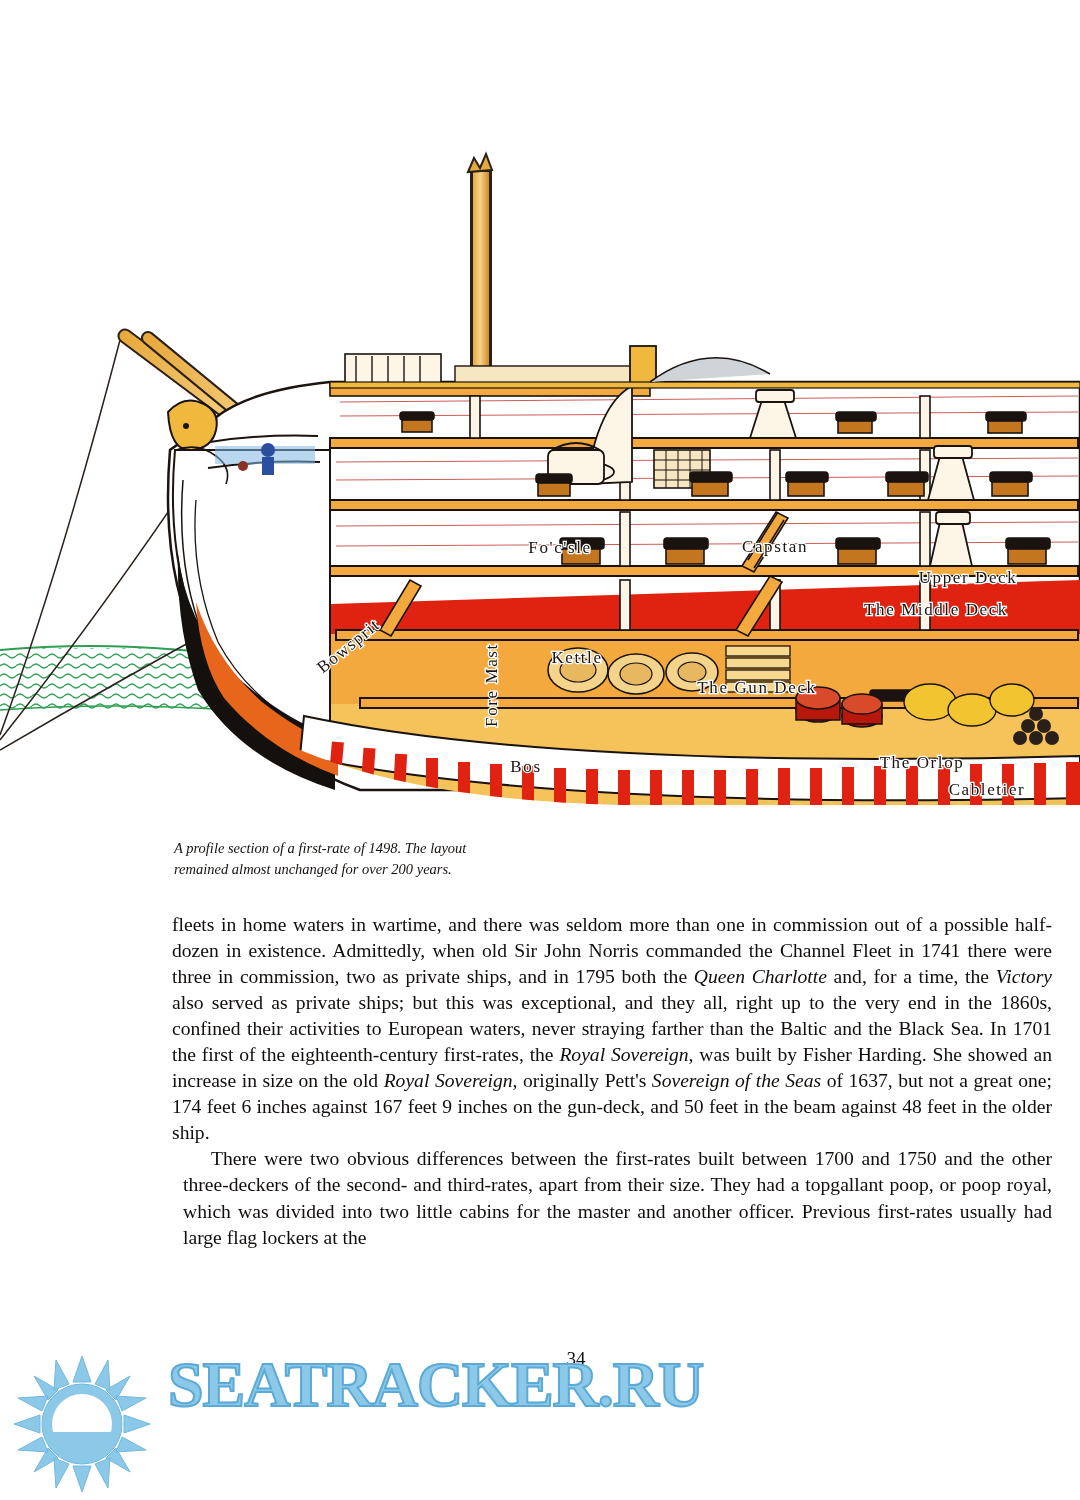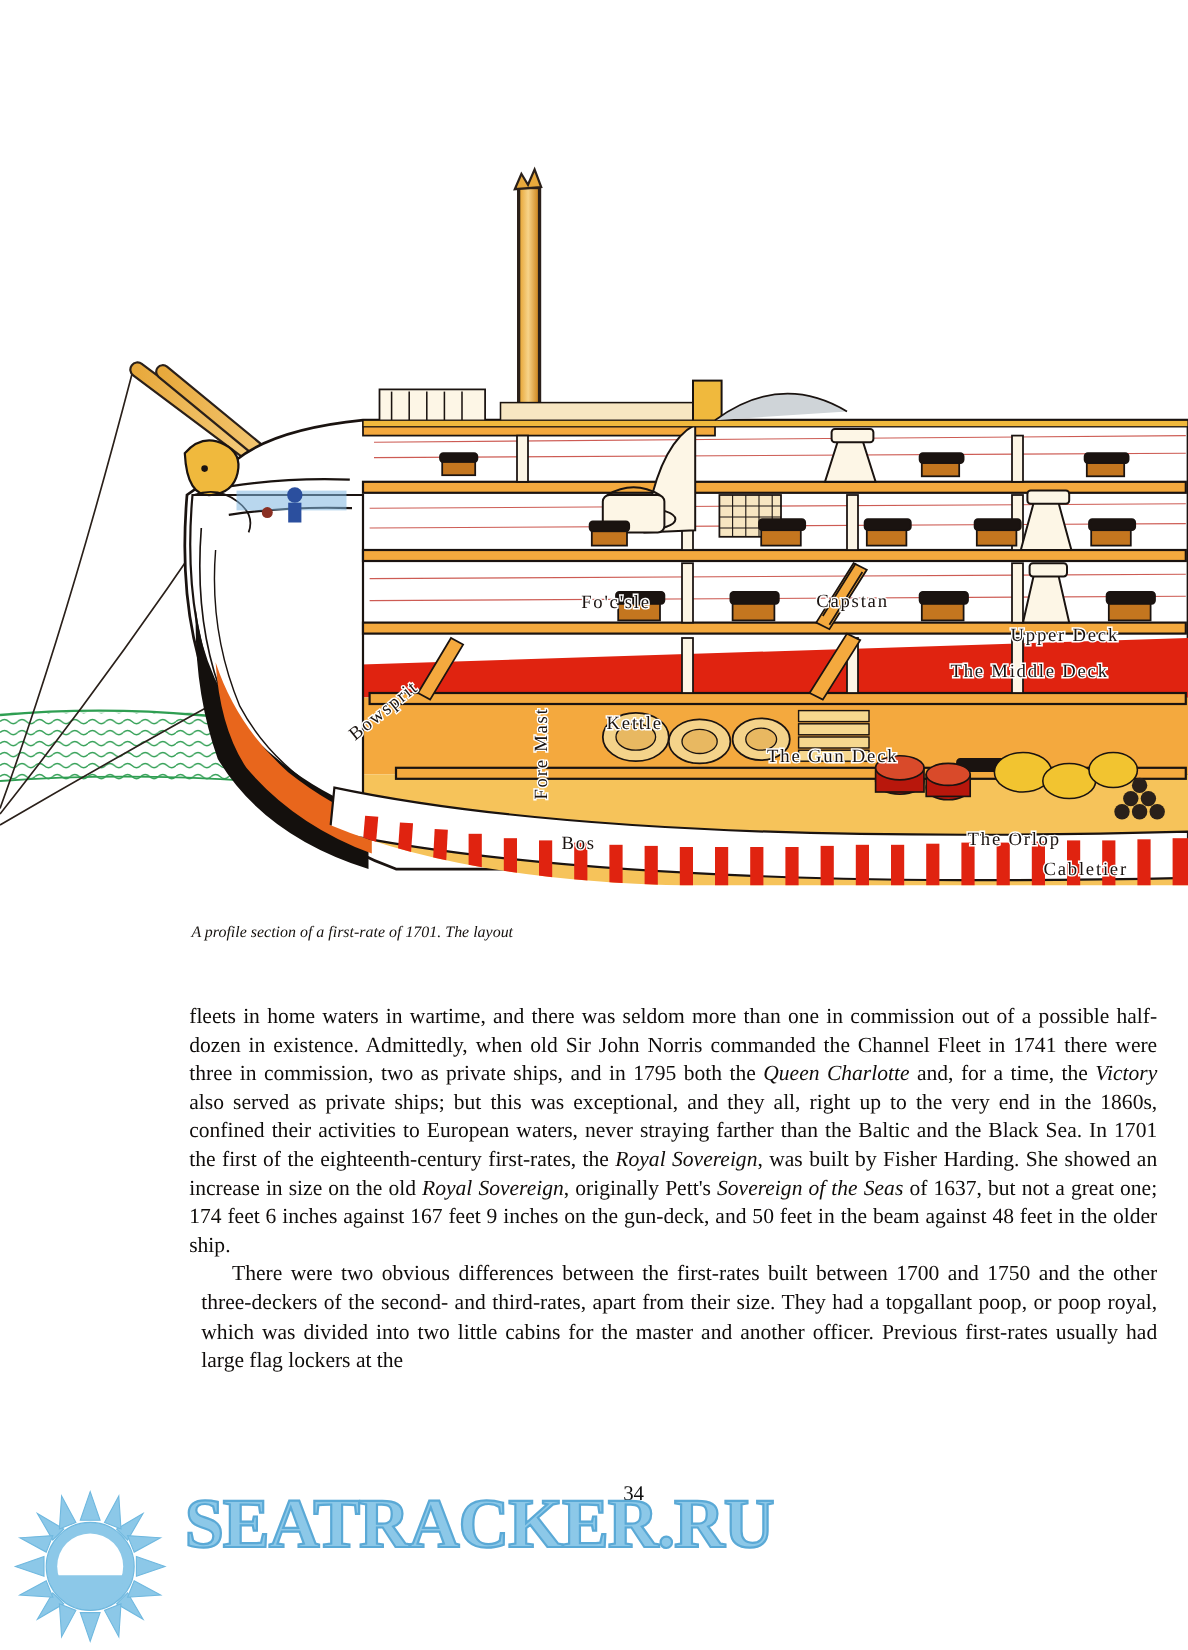--- a/index.html
+++ b/index.html
@@ -418,21 +418,22 @@
         <text x="922" y="618" font-size="17" text-anchor="middle" letter-spacing="1.6" fill="#1a1310" stroke="#ffffff" stroke-width="2.6" paint-order="stroke">The Orlop</text>
         <text x="987" y="645" font-size="17" text-anchor="middle" letter-spacing="1.6" fill="#1a1310" stroke="#ffffff" stroke-width="2.6" paint-order="stroke">Cabletier</text>
         <text x="852" y="686" font-size="17" text-anchor="middle" letter-spacing="1.6" fill="#1a1310" stroke="#ffffff" stroke-width="2.6" paint-order="stroke">The Hold</text>
         <text x="1032" y="712" font-size="17" text-anchor="middle" letter-spacing="1.6" fill="#1a1310" stroke="#ffffff" stroke-width="2.6" paint-order="stroke">Ball</text>
         <text x="926" y="772" font-size="17" text-anchor="middle" letter-spacing="1.6" fill="#1a1310" stroke="#ffffff" stroke-width="2.6" paint-order="stroke">The  Floor</text>
       </g>
   </svg>
 </div>
 
 <div class="caption">
-  <div>A profile section of a first-rate of 1701. The layout</div>
+  <div>A profile section of a first-rate of 1498. The layout</div>
+  <div>remained almost unchanged for over 200 years.</div>
 </div>
 
 <div class="bodytext">
   <p id="para1"><span>fleets in home waters in wartime, and there was seldom more than one in commission out of a possible half-dozen in existence. Admittedly, when old Sir John Norris commanded the Channel Fleet in 1741 there were three in commission, two as private ships, and in 1795 both the </span><i>Queen Charlotte</i><span> and, for a time, the </span><i>Victory</i><span> also served as private ships; but this was exceptional, and they all, right up to the very end in the 1860s, confined their activities to European waters, never straying farther than the Baltic and the Black Sea. In 1701 the first of the eighteenth-century first-rates, the </span><i>Royal Sovereign</i><span>, was built by Fisher Harding. She showed an increase in size on the old </span><i>Royal Sovereign</i><span>, originally Pett's </span><i>Sovereign of the Seas</i><span> of 1637, but not a great one; 174 feet 6 inches against 167 feet 9 inches on the gun-deck, and 50 feet in the beam against 48 feet in the older ship.</span></p>
   <p id="para2" class="indent"><span>There were two obvious differences between the first-rates built between 1700 and 1750 and the other three-deckers of the second- and third-rates, apart from their size. They had a topgallant poop, or poop royal, which was divided into two little cabins for the master and another officer. Previous first-rates usually had large flag lockers at the</span></p>
 </div>
 
 <div class="folio">34</div>
 
 <div class="watermark">

